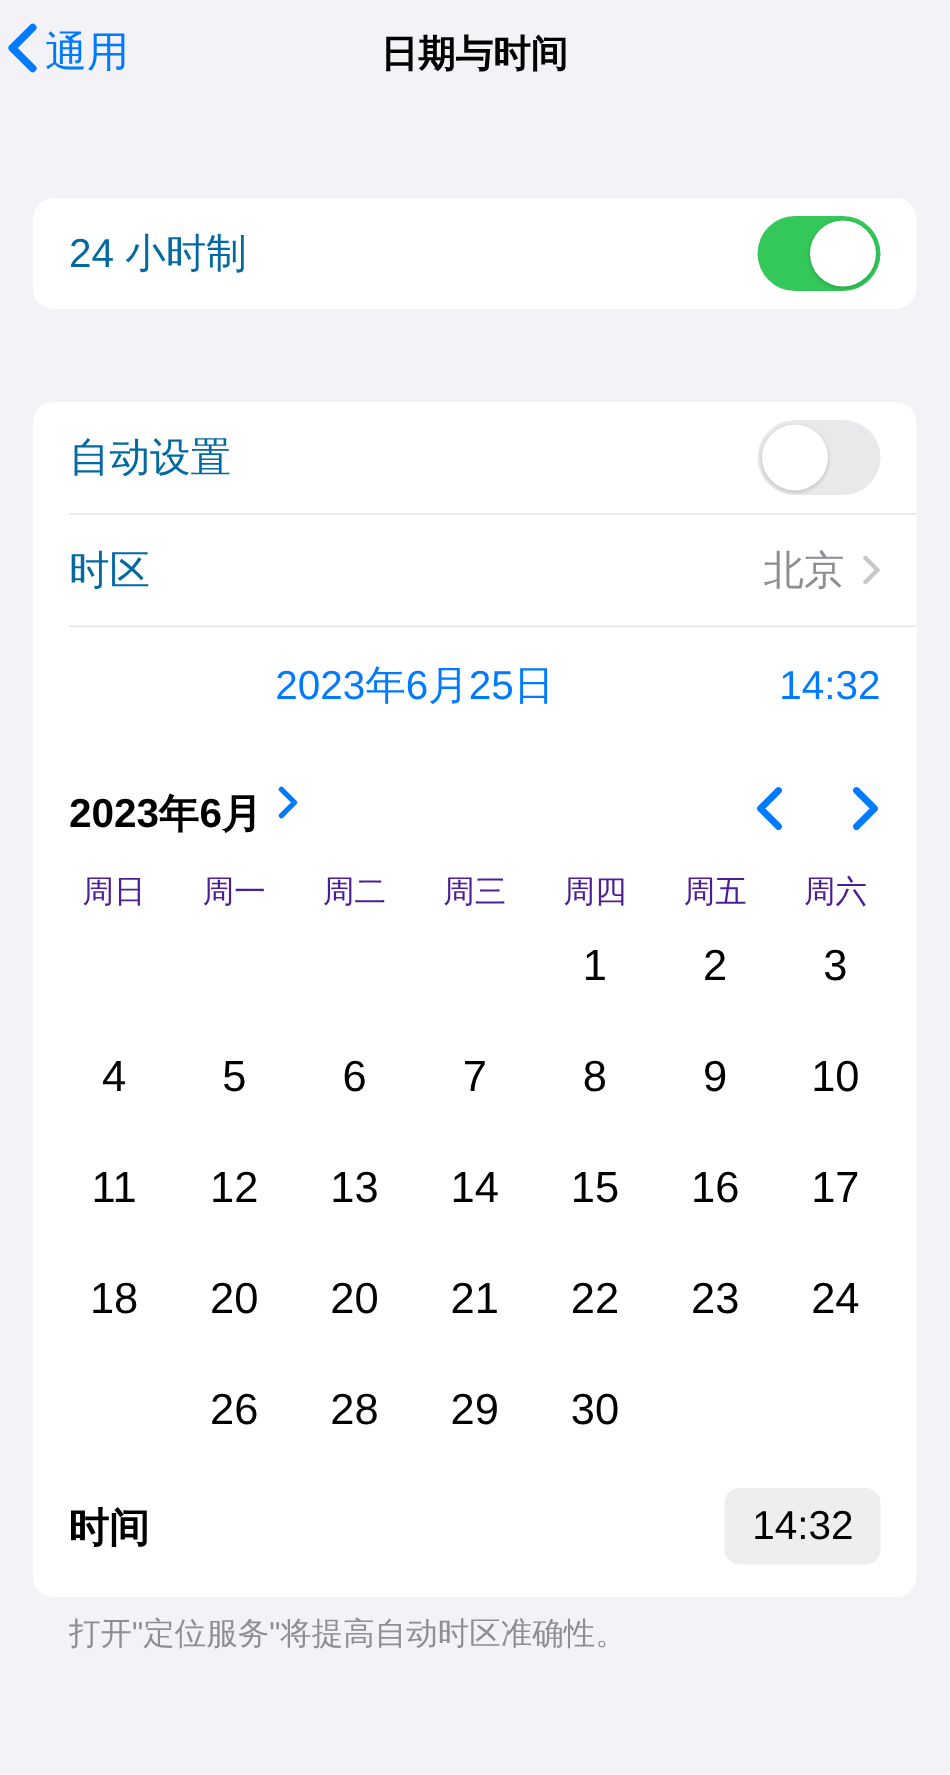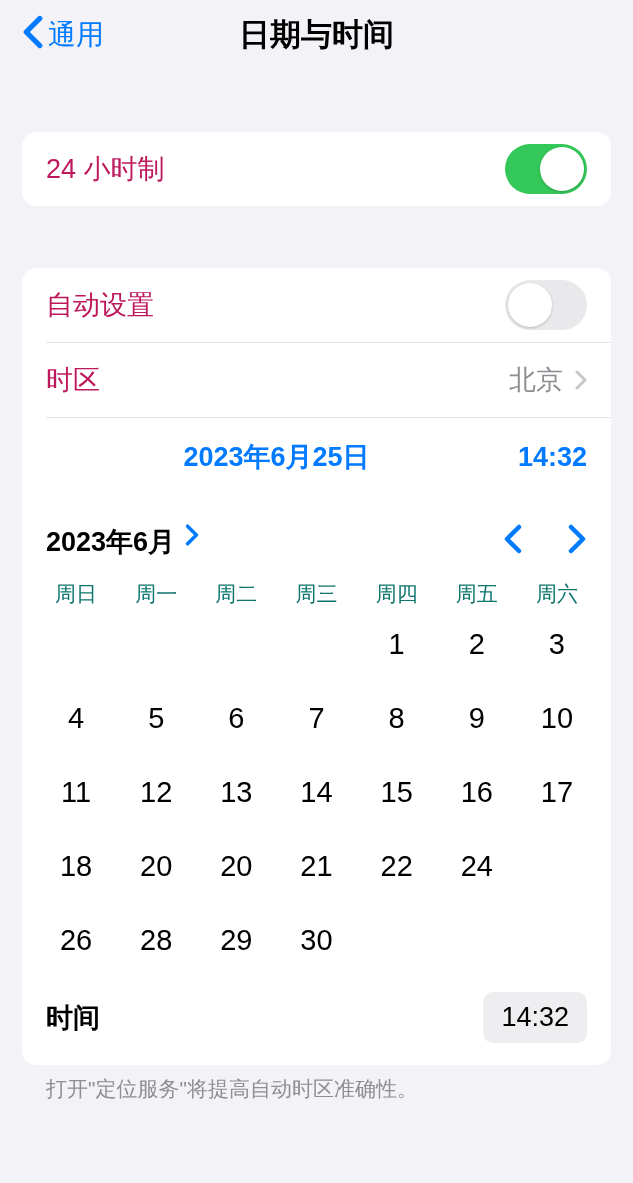--- a/index.html
+++ b/index.html
@@ -14,33 +14,33 @@
     .nav-bar {
       display: flex;
       align-items: center;
       justify-content: center;
       position: relative;
       height: 70px;
       padding: 0 14px;
     }
     .back-button {
       position: absolute;
-      left: 22px;
+      left: 4px;
       display: flex;
       align-items: center;
       color: #007aff;
       font-size: 28px;
     }
     .back-button svg {
       width: 22px;
       height: 34px;
       margin-right: 4px;
     }
     .nav-title {
-      font-size: 31px;
+      font-size: 25px;
       font-weight: 600;
       color: #000;
     }
 
     .content {
       padding: 0 22px;
     }
 
     .group {
       background: #fff;
@@ -52,21 +52,21 @@
 
     .row {
       display: flex;
       align-items: center;
       justify-content: space-between;
       min-height: 74px;
       padding: 0 24px;
     }
     .row-label {
       font-size: 27px;
-      color: #be185d;
+      color: #0369a1;
     }
     .row-value {
       display: flex;
       align-items: center;
       margin-left: 40px;
     }
     .value-text {
       font-size: 27px;
       color: #8e8e93;
     }
@@ -104,21 +104,20 @@
       box-shadow: 0 1px 3px rgba(0,0,0,0.2);
     }
     .switch.on .switch-knob { right: 3px; }
     .switch.off .switch-knob { left: 3px; }
 
     .date-time-row {
       display: flex;
       align-items: center;
       height: 78px;
       padding: 0 24px;
-      font-weight: bold;
     }
     .date-chip, .time-chip {
       color: #007aff;
       font-size: 27px;
     }
     .date-chip { flex: 1; text-align: center; }
     .time-chip { width: 120px; text-align: right; }
     .spacer-left { width: 40px; }
 
     .calendar-header {
@@ -147,21 +146,21 @@
     .nav-arrow svg { width: 20px; height: 30px; display: block; }
 
     .weekdays {
       display: grid;
       grid-template-columns: repeat(7, 1fr);
       padding: 10px 14px 6px 14px;
     }
     .weekday {
       text-align: center;
       font-size: 21px;
-      color: #0f766e;
+      color: #4c1d95;
       font-weight: 500;
     }
 
     .calendar-grid {
       display: grid;
       grid-template-columns: repeat(7, 1fr);
       padding: 0 14px 8px 14px;
       row-gap: 14px;
     }
     .day {
@@ -316,20 +315,21 @@
         <div class="day">13</div>
         <div class="day">14</div>
         <div class="day">15</div>
         <div class="day">16</div>
         <div class="day">17</div>
         <div class="day">18</div>
         <div class="day">20</div>
         <div class="day">20</div>
         <div class="day">21</div>
         <div class="day">22</div>
+        <div class="day">23</div>
         <div class="day">24</div>
         <div class="day selected">25</div>
         <div class="day">26</div>
         <div class="day">28</div>
         <div class="day">29</div>
         <div class="day">30</div>
       </div>
 
     <div class="time-row">
       <div class="time-label">时间</div>

